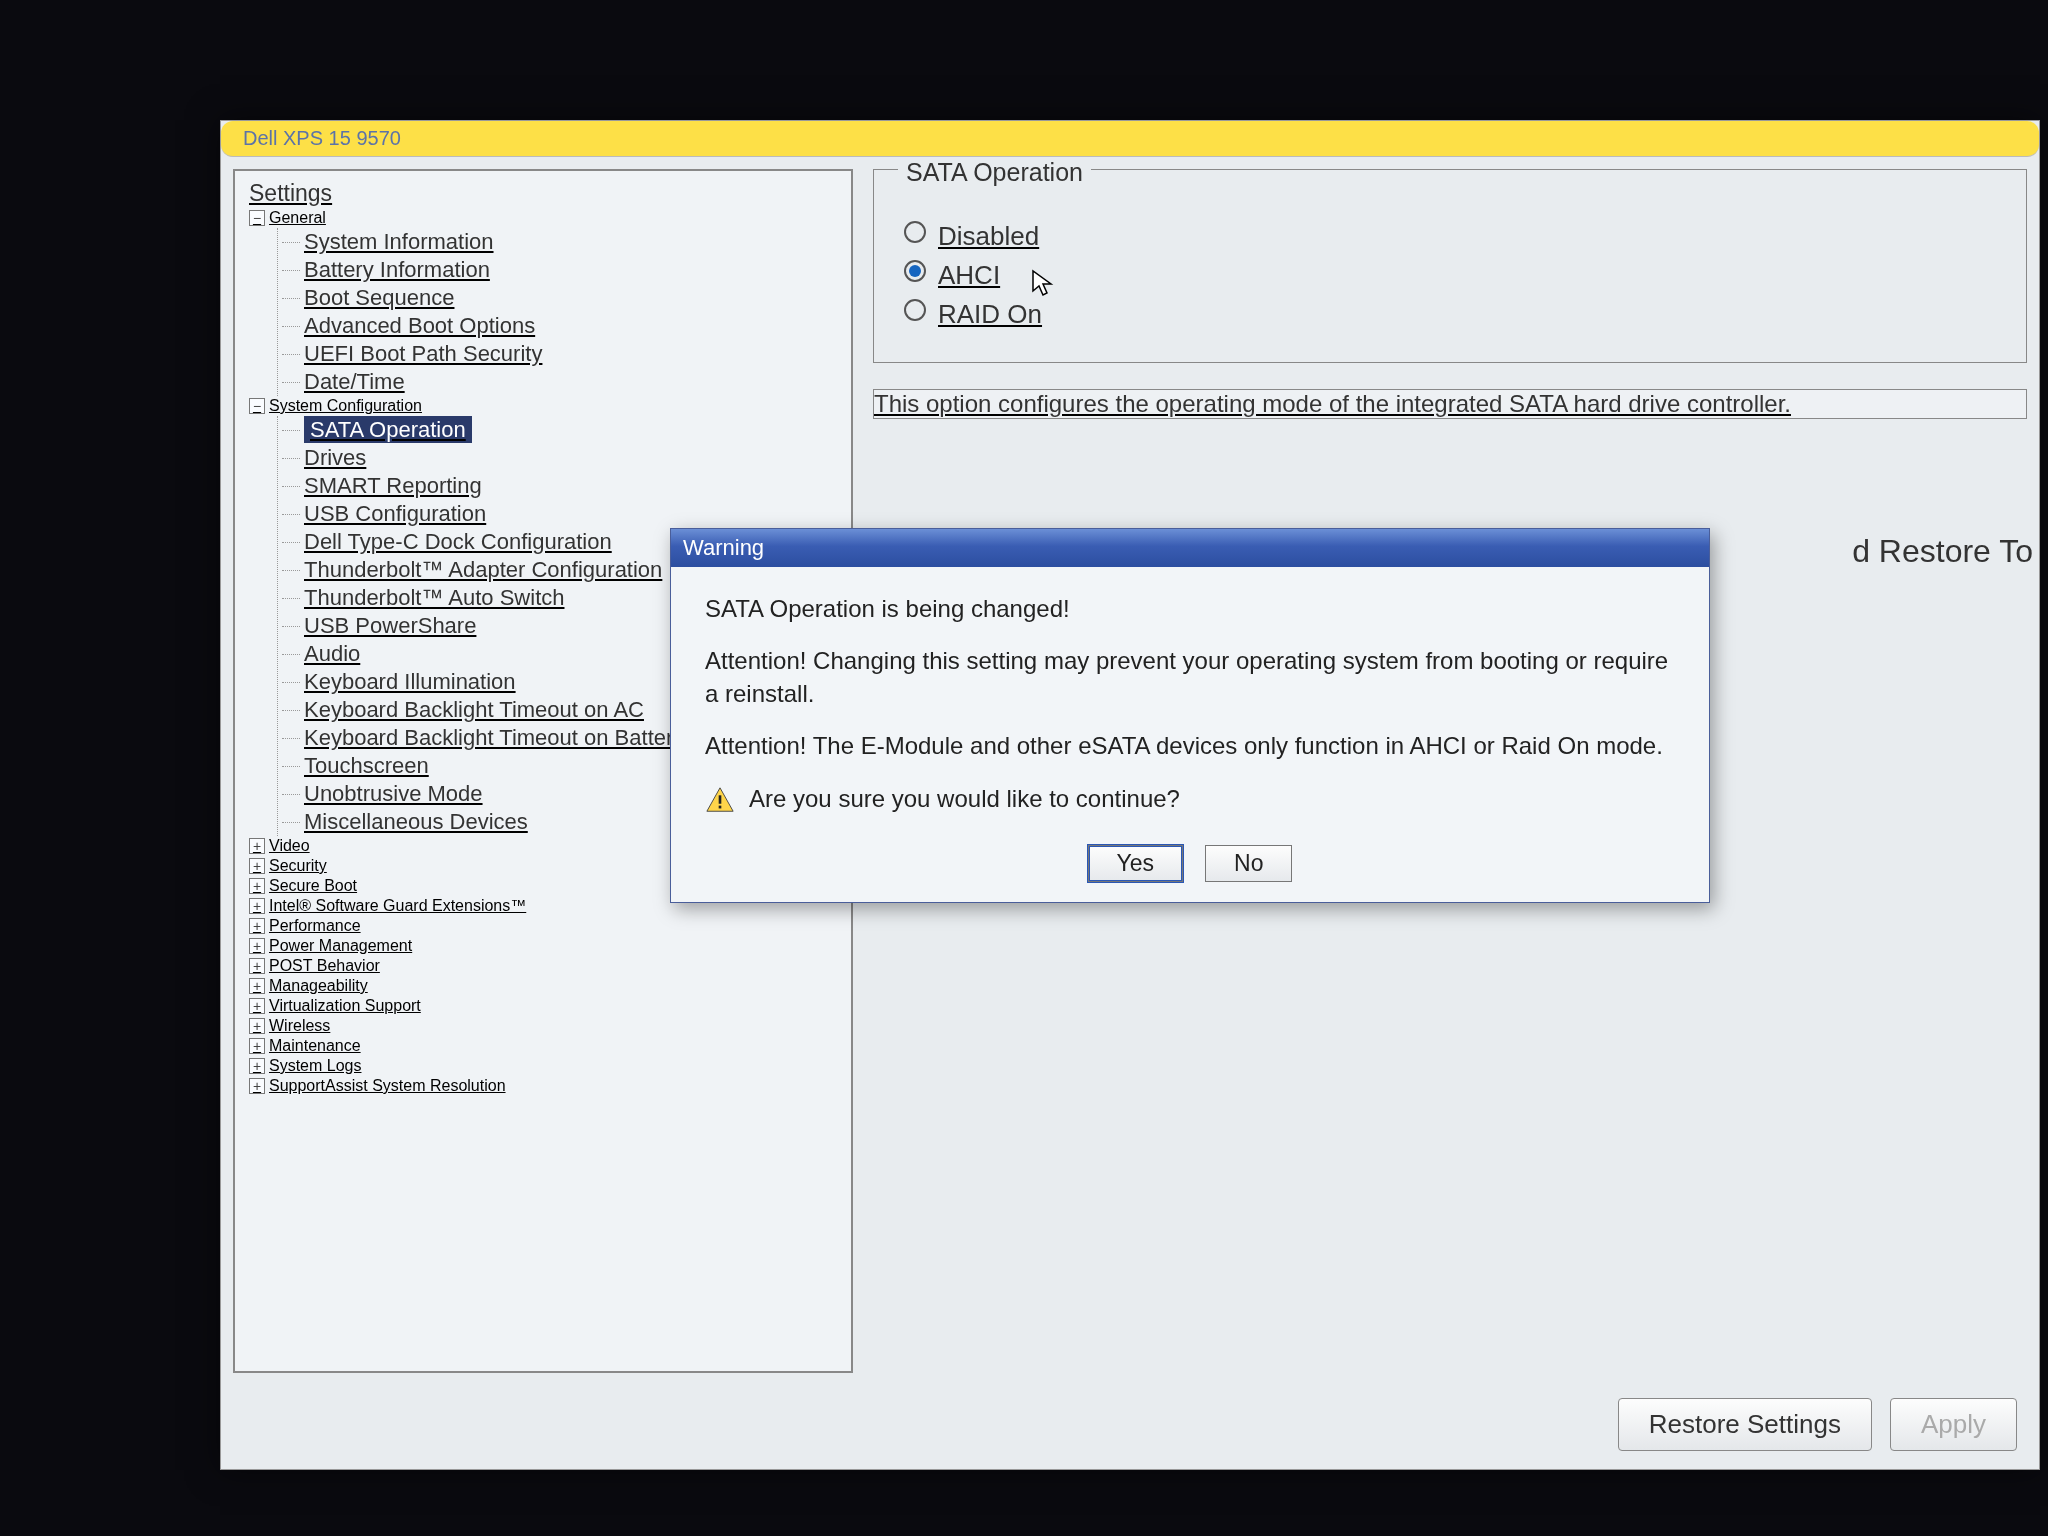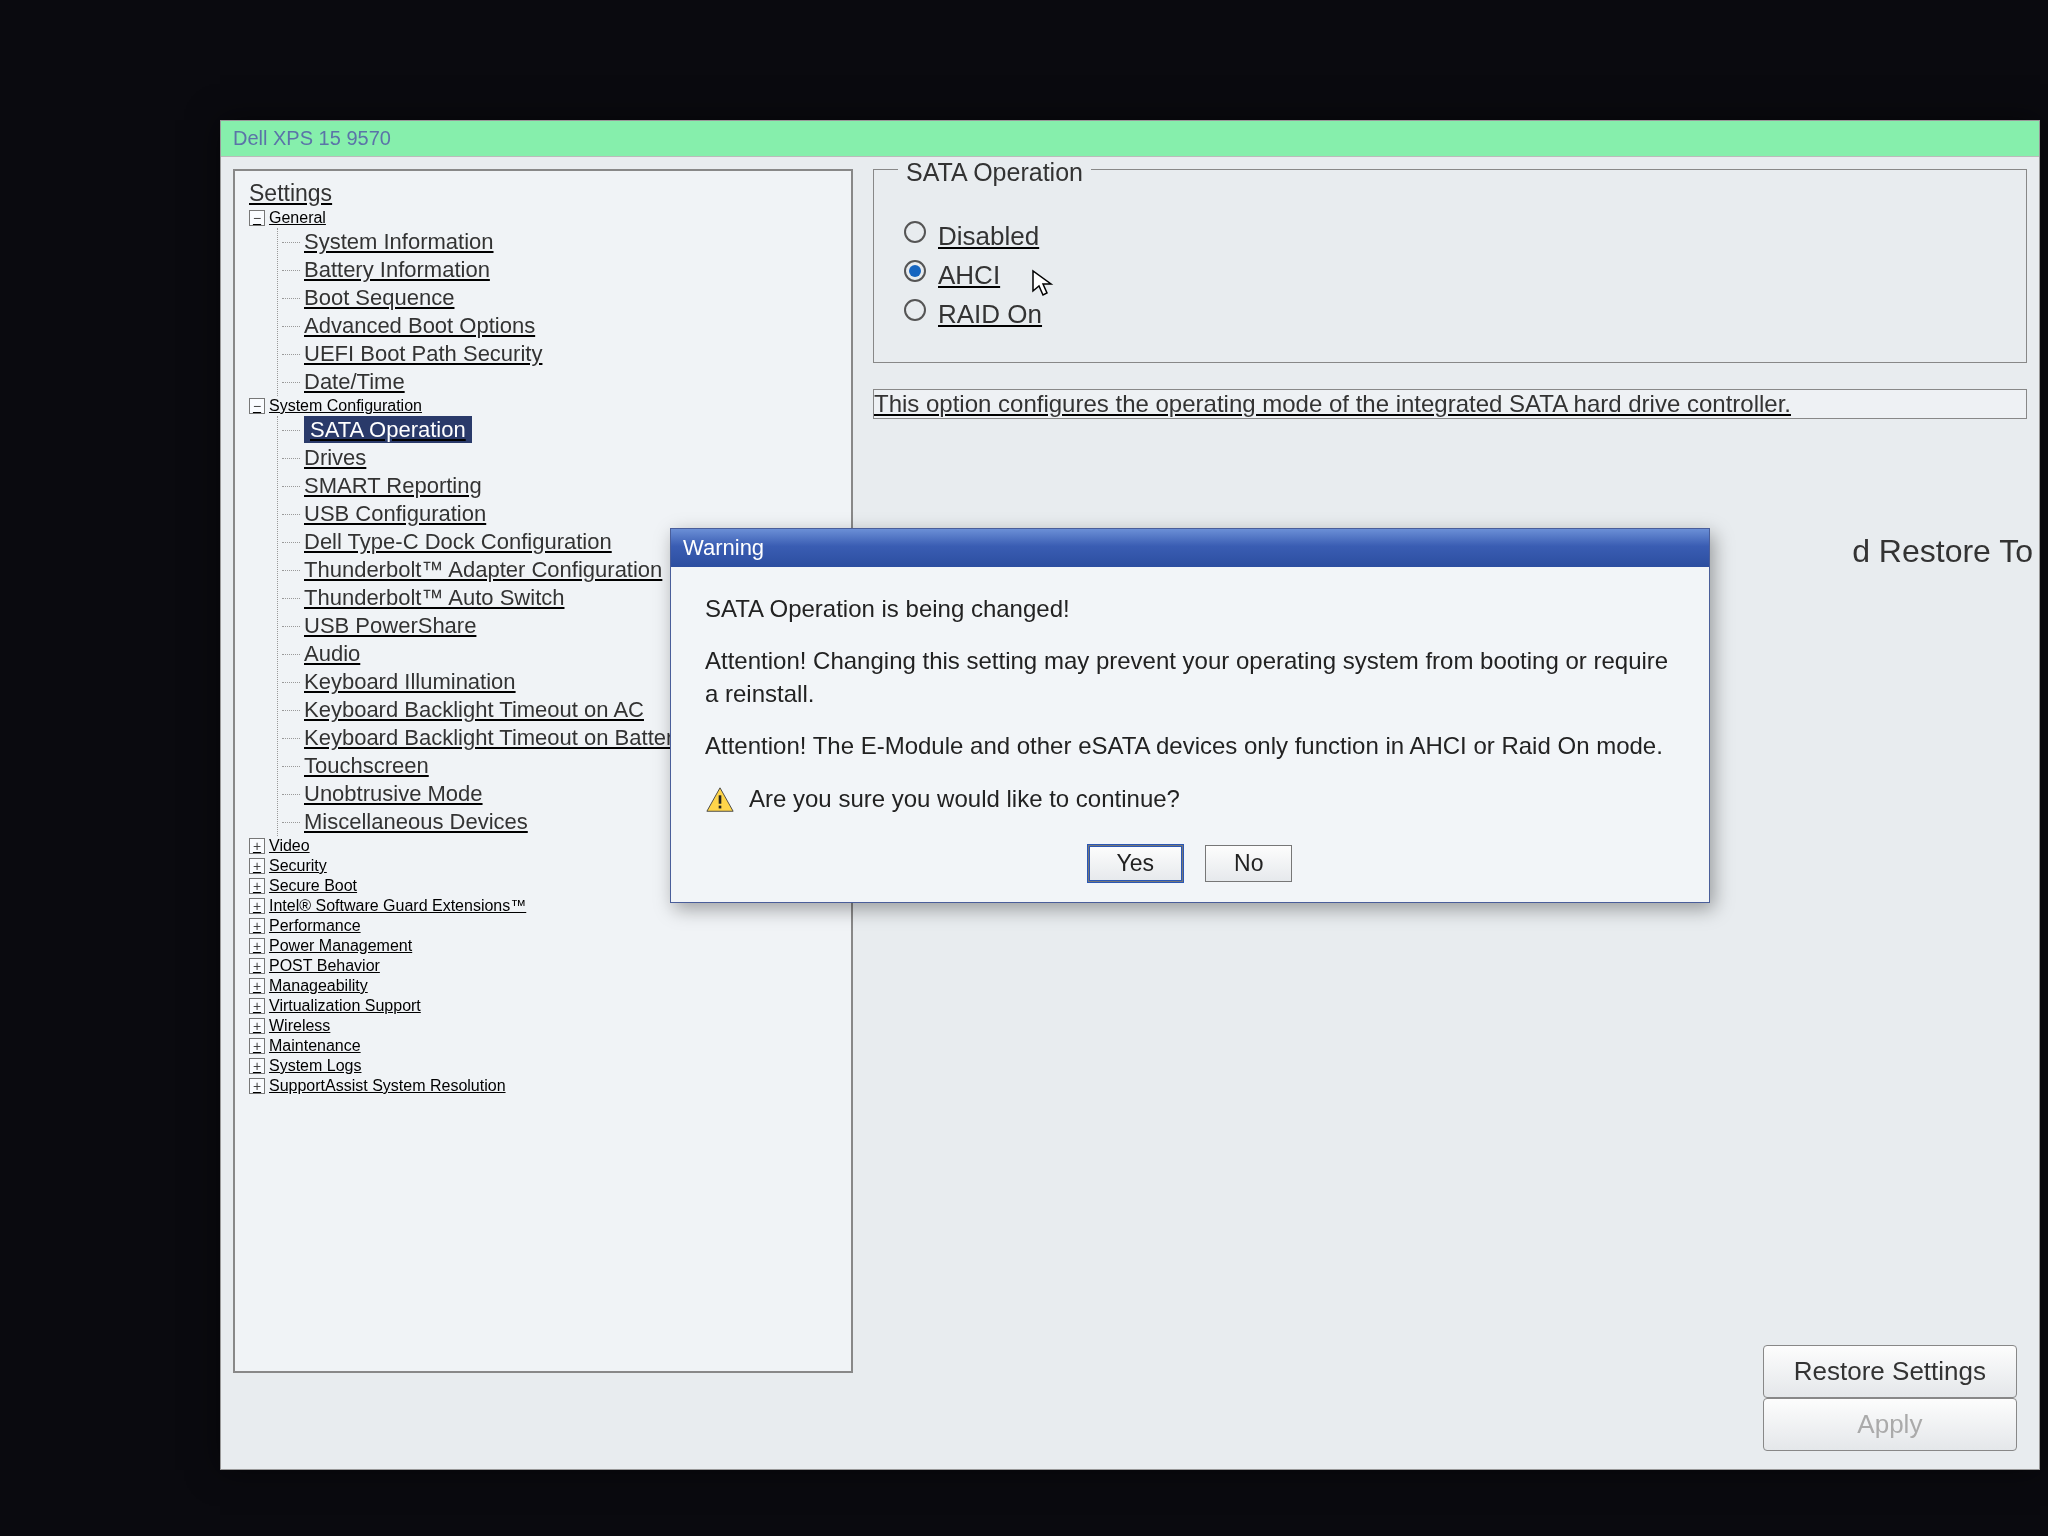--- a/index.html
+++ b/index.html
@@ -15,25 +15,26 @@
     position: absolute;
     top: 120px;
     left: 220px;
     width: 1820px;
     height: 1350px;
     background: #e8ecef;
     border: 1px solid #999;
     box-shadow: 0 0 30px rgba(0,0,0,0.5);
   }
   .bios-title {
-    padding: 6px 12px;
+    padding: 6px 22px;
     font-size: 20px;
     color: #5b73a8;
-    background: #86efac;
+    background: #fde047;
     border-bottom: 1px solid #bbb;
+    border-radius: 12px;
   }
   .bios-body {
     display: flex;
     height: calc(100% - 120px);
     padding: 12px;
     gap: 20px;
     text-decoration: underline;
   }
   
   .tree-panel {
@@ -141,21 +142,21 @@
     font-size: 26px;
     color: #000;
     pointer-events: none;
   }
   
   .bottom-bar {
     position: absolute;
     bottom: 18px;
     right: 22px;
     display: flex;
-    flex-direction: column;
+    gap: 18px;
   }
   .btn {
     padding: 10px 30px;
     font-size: 26px;
     background: linear-gradient(#fdfdfd,#e4e7ea);
     border: 1px solid #888;
     border-radius: 4px;
     cursor: pointer;
     color: #333;
   }

